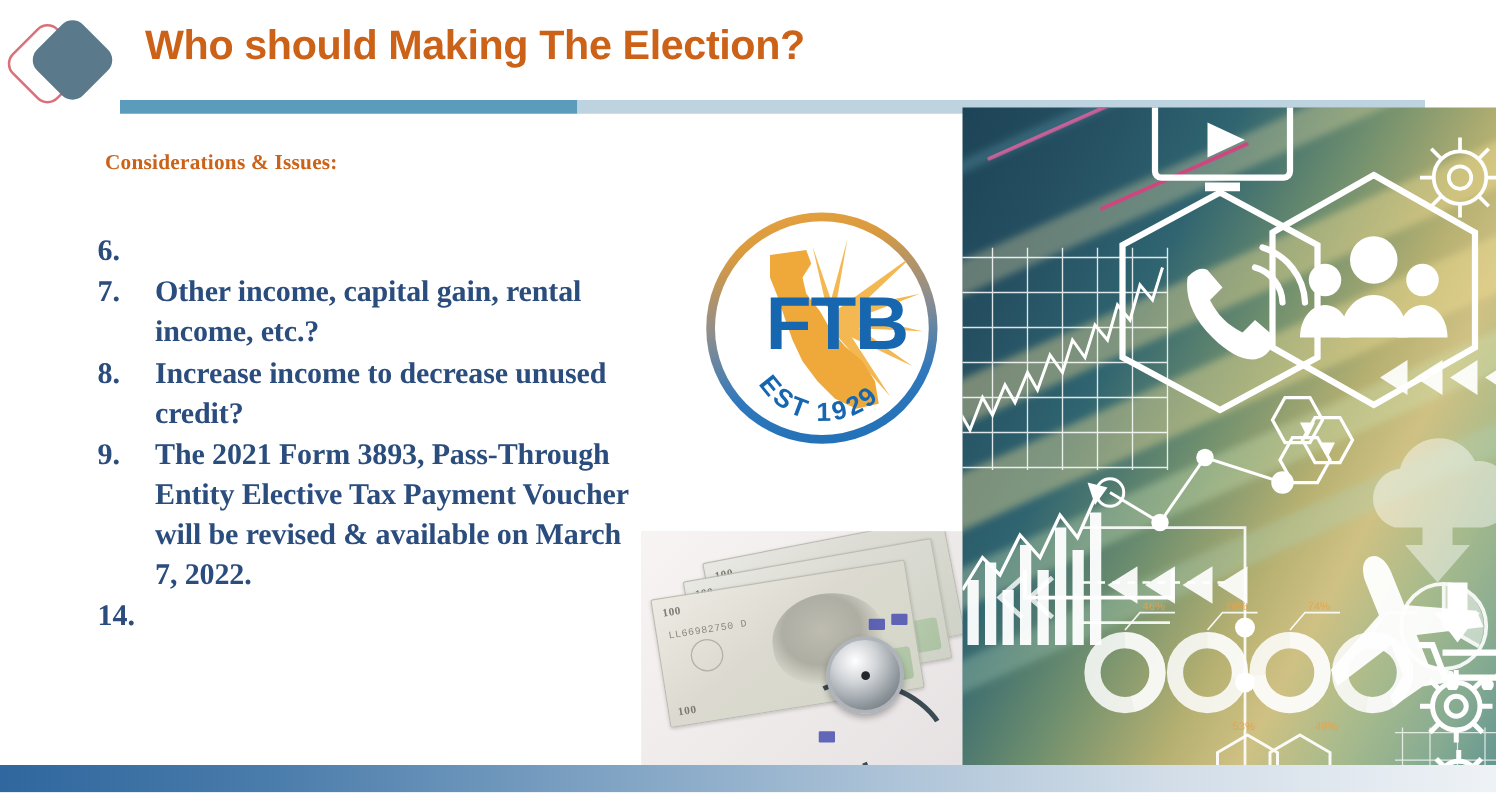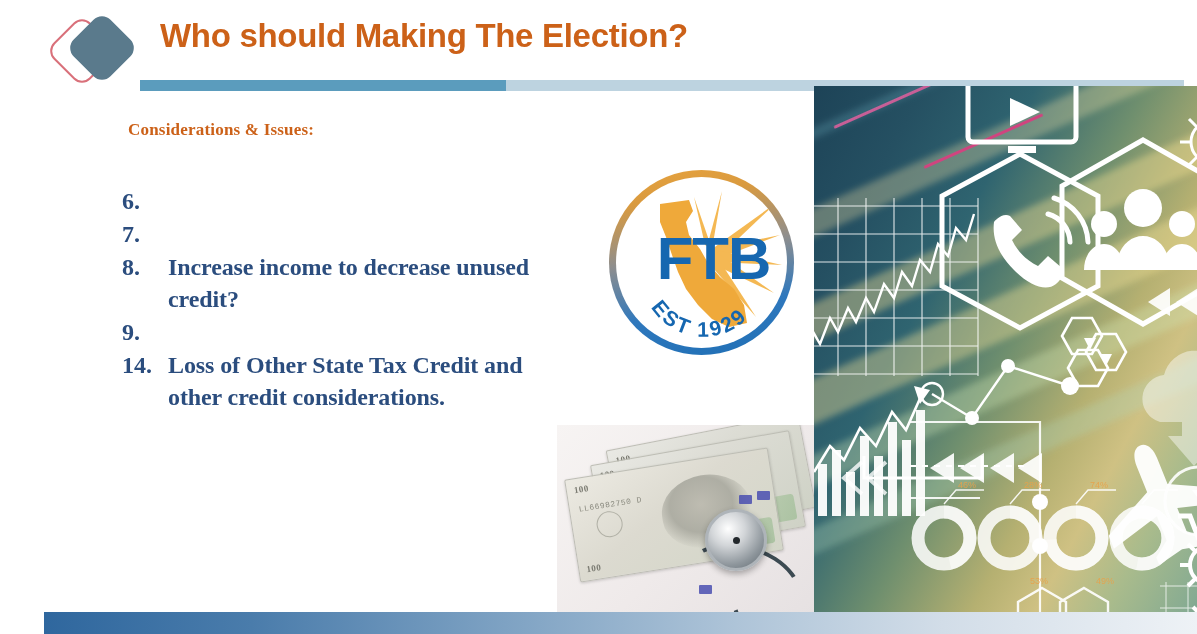--- a/index.html
+++ b/index.html
@@ -5,21 +5,21 @@
   * { margin:0; padding:0; box-sizing:border-box; }
   html, body { width:1197px; height:634px; }
   body {
     background:#ffffff;
     font-family:"Liberation Serif", serif;
     overflow:hidden;
     position:relative;
   }
 
   
-  .slide { position:absolute; inset:0; background:#ffffff; overflow:hidden;margin-left:44px; }
+  .slide { position:absolute; inset:0; background:#ffffff; overflow:hidden; }
 
   
   .logo-mark { position:absolute; left:8px; top:14px; width:86px; height:78px; }
   .logo-sq { position:absolute; width:52px; height:52px; border-radius:12px; }
   .logo-sq.outline {
     left:4px; top:11px;
     border:2.5px solid #d9707a;
     background:transparent;
     transform:rotate(45deg);
   }
@@ -192,31 +192,32 @@
   <div class="divider divider-light"></div>
 
   <div class="section-heading">Considerations &amp; Issues:</div>
 
   <div class="issue-list">
     <div class="issue-item">
       <div class="issue-num">6.</div>
     </div>
     <div class="issue-item">
       <div class="issue-num">7.</div>
+      <div class="issue-text">Other income, capital gain, rental income, etc.?</div>
     </div>
     <div class="issue-item">
       <div class="issue-num">8.</div>
       <div class="issue-text">Increase income to decrease unused credit?</div>
     </div>
     <div class="issue-item">
       <div class="issue-num">9.</div>
+      <div class="issue-text">The 2021 Form 3893, Pass-Through Entity Elective Tax Payment Voucher will be revised &amp;  available on March 7, 2022.</div>
     </div>
     <div class="issue-item">
       <div class="issue-num">14.</div>
-      <div class="issue-text">Loss of Other State Tax Credit and other credit considerations.</div>
     </div>
   </div>
 
   <div class="ftb-seal">
     <div class="ftb-ring"></div>
     <div class="ftb-inner">
 
       <svg class="ftb-rays" viewBox="0 0 171 171">
         <g fill="#f4b54a" opacity="0.95">
           <polygon points="96,72 160,26 103,80"></polygon>

